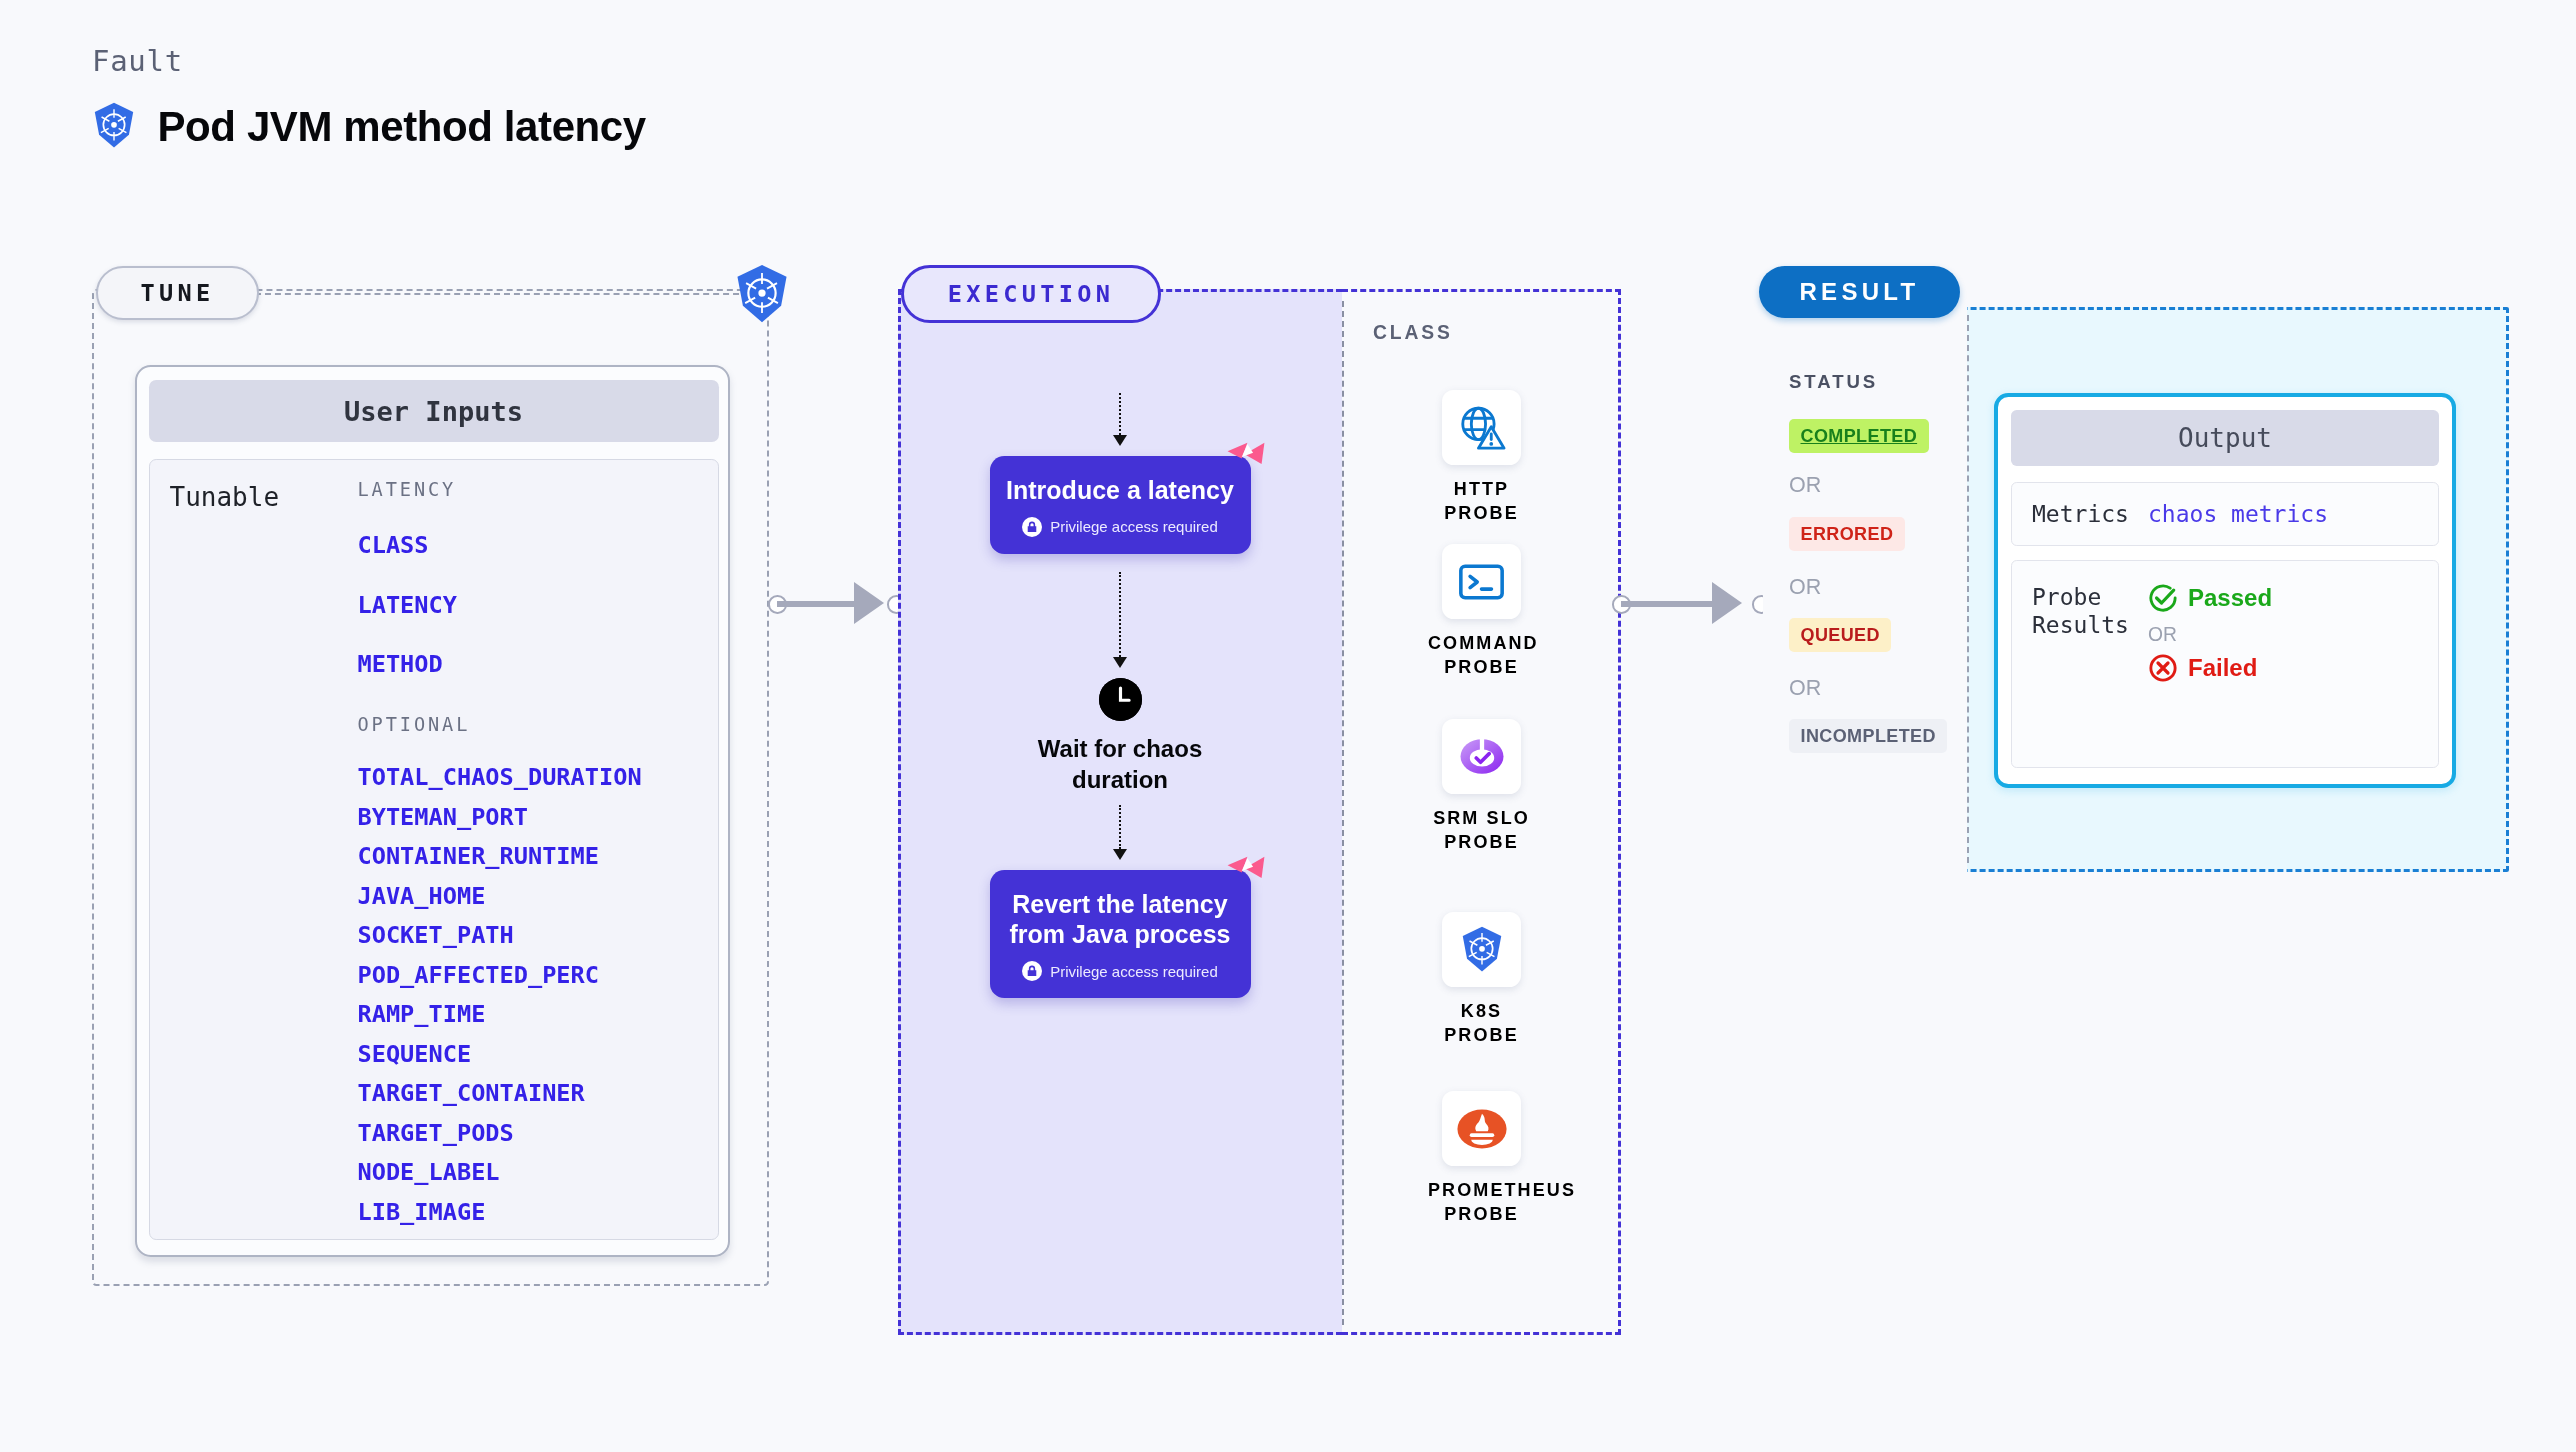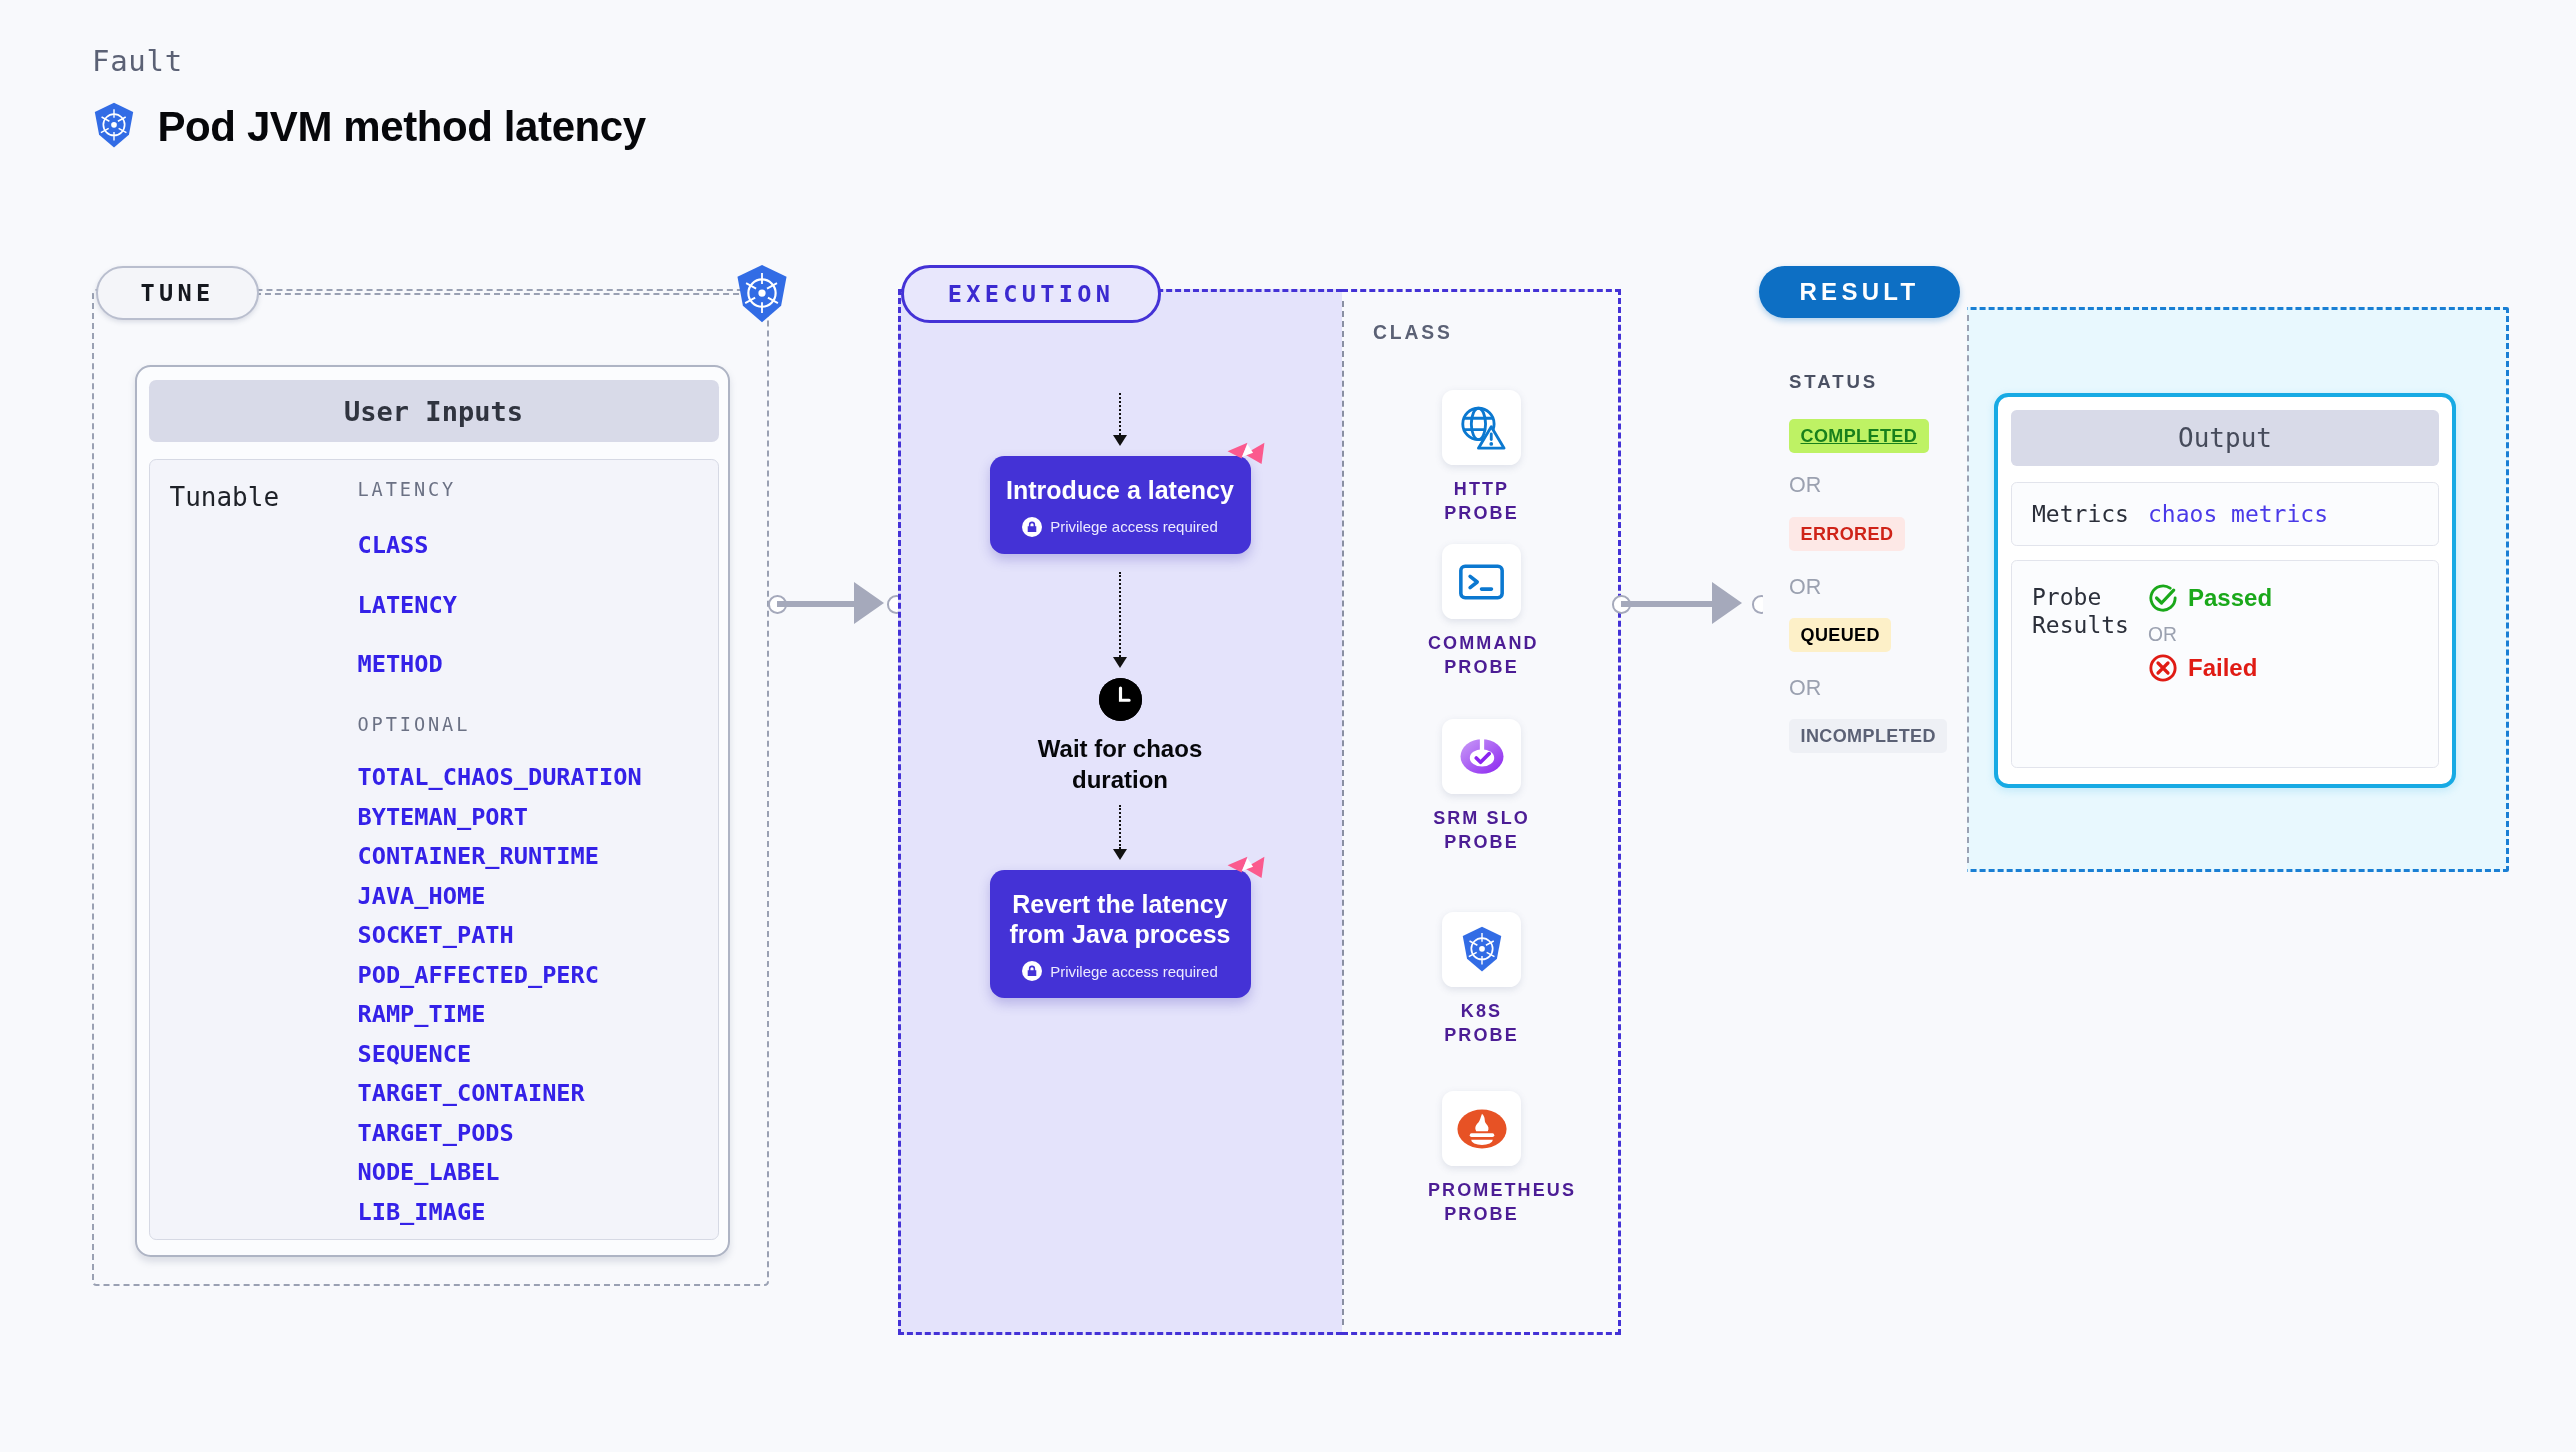--- a/index.html
+++ b/index.html
@@ -111,21 +111,21 @@
   .out-key{font-family:"DejaVu Sans Mono",monospace;font-size:23px;color:#2b2f3a;
       line-height:1.25;padding-left:20px;width:136px;box-sizing:border-box;}
   .out-val{font-family:"DejaVu Sans Mono",monospace;font-size:23px;color:#4a3ae8;}
   .pf-row{display:flex;align-items:center;gap:10px;}
   .pf-row .w{font-size:24px;font-weight:bold;}
 
   
   .probe-tile{position:absolute;width:107px;text-align:center;}
   .probe-ico{width:79px;height:75px;background:#fff;border-radius:11.5px;margin:0 auto;
       box-shadow:0 2.9px 7.2px rgba(100,110,140,.16);display:flex;align-items:center;justify-content:center;}
-  .probe-lbl{margin-top:11.5px;font-size:18px;font-weight:bold;letter-spacing:2.1px;color:#4c1d95;line-height:1.35;}
+  .probe-lbl{margin-top:11.5px;font-size:18px;font-weight:bold;letter-spacing:2.1px;color:#000000;line-height:1.35;}
   #probes-title{position:absolute;left:1373px;top:322px;font-size:19.3px;font-weight:bold;
       letter-spacing:2.9px;color:#5b6175;}
 
   
   .hconn{position:absolute;height:43px;}
   .hline{position:absolute;top:18.6px;height:6.4px;background:#a5a9bb;}
   .hhead{position:absolute;top:0;width:0;height:0;border-top:21.5px solid transparent;
       border-bottom:21.5px solid transparent;border-left:30px solid #a5a9bb;}
   .dot{position:absolute;top:13px;width:18.6px;height:18.6px;border-radius:50%;background:#fff;
       border:2.9px solid #a5a9bb;box-sizing:border-box;}
@@ -369,21 +369,21 @@
 <div id="result-box" class="dashed"></div>
 <div id="status-col"></div>
 <div id="status-divider"></div>
 <div id="result-badge">RESULT</div>
 <div id="status-lbl">STATUS</div>
 
 <div class="badge" id="b0" style="left: 1789px; top: 419px; background: #bef264; color: rgb(24, 128, 28); text-decoration: underline;">COMPLETED</div>
 <div class="or-lbl" style="left:1789px;top:473px;">OR</div>
 <div class="badge" id="b1" style="left: 1789px; top: 517px; background: rgb(253, 232, 230); color: rgb(207, 35, 24);">ERRORED</div>
 <div class="or-lbl" style="left:1789px;top:575px;">OR</div>
-<div class="badge" id="b2" style="left: 1789px; top: 618px; background: rgb(253, 240, 200); color: #000000;">QUEUED</div>
+<div class="badge" id="b2" style="left: 1789px; top: 618px; background: rgb(253, 240, 200); color: #b91c1c;">QUEUED</div>
 <div class="or-lbl" style="left:1789px;top:676px;">OR</div>
 <div class="badge" id="b3" style="left: 1789px; top: 719px; background: rgb(238, 240, 245); color: rgb(91, 97, 117);">INCOMPLETED</div>
 
 <div id="output-card">
   <div id="out-head">Output</div>
   <div id="metrics-row">
     <div class="out-key">Metrics</div>
     <div class="out-val">chaos metrics</div>
   </div>
   <div id="probe-row">

